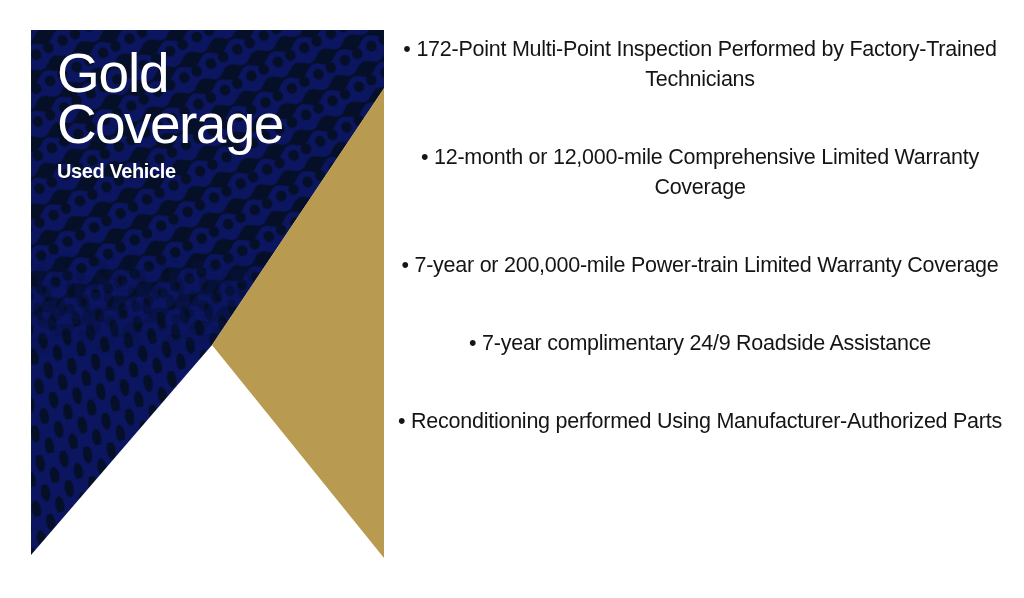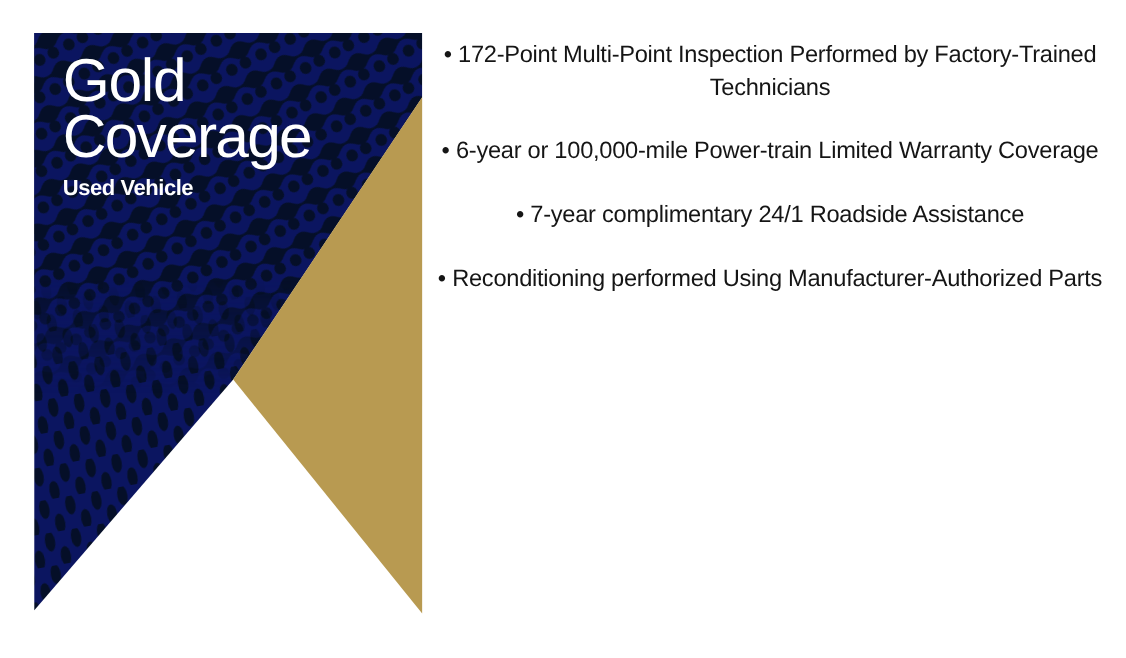--- a/index.html
+++ b/index.html
@@ -77,20 +77,21 @@
   
   #benefits {
     position: absolute;
     left: 398px;
     top: 34px;
     width: 604px;
     height: 530px;
     display: flex;
     flex-direction: column;
     justify-content: flex-start;
+    gap: 20px;
   }
   .benefit {
     text-align: center;
     color: #151515;
     font-size: 21.5px;
     line-height: 30px;
     letter-spacing: -0.25px;
     font-weight: 400;
     margin-bottom: 28px;
     font-family: "Liberation Sans", "DejaVu Sans", sans-serif;
@@ -157,25 +158,29 @@
     </div>
   </div>
 
   <div id="benefits">
     <div class="benefit">
       <span>•</span>
       <span>172-Point Multi-Point Inspection Performed by Factory-Trained Technicians</span>
     </div>
     <div class="benefit">
       <span>•</span>
-      <span>6-year or 100,000-mile Power-train Limited Warranty Coverage</span>
+      <span>12-month or 12,000-mile Comprehensive Limited Warranty Coverage</span>
     </div>
     <div class="benefit">
       <span>•</span>
-      <span>7-year complimentary 24/1 Roadside Assistance</span>
+      <span>7-year or 200,000-mile Power-train Limited Warranty Coverage</span>
+    </div>
+    <div class="benefit">
+      <span>•</span>
+      <span>7-year complimentary 24/9 Roadside Assistance</span>
     </div>
     <div class="benefit">
       <span>•</span>
       <span>Reconditioning performed Using Manufacturer-Authorized Parts</span>
     </div>
   </div>
 
 </div>
 
 </body></html>

